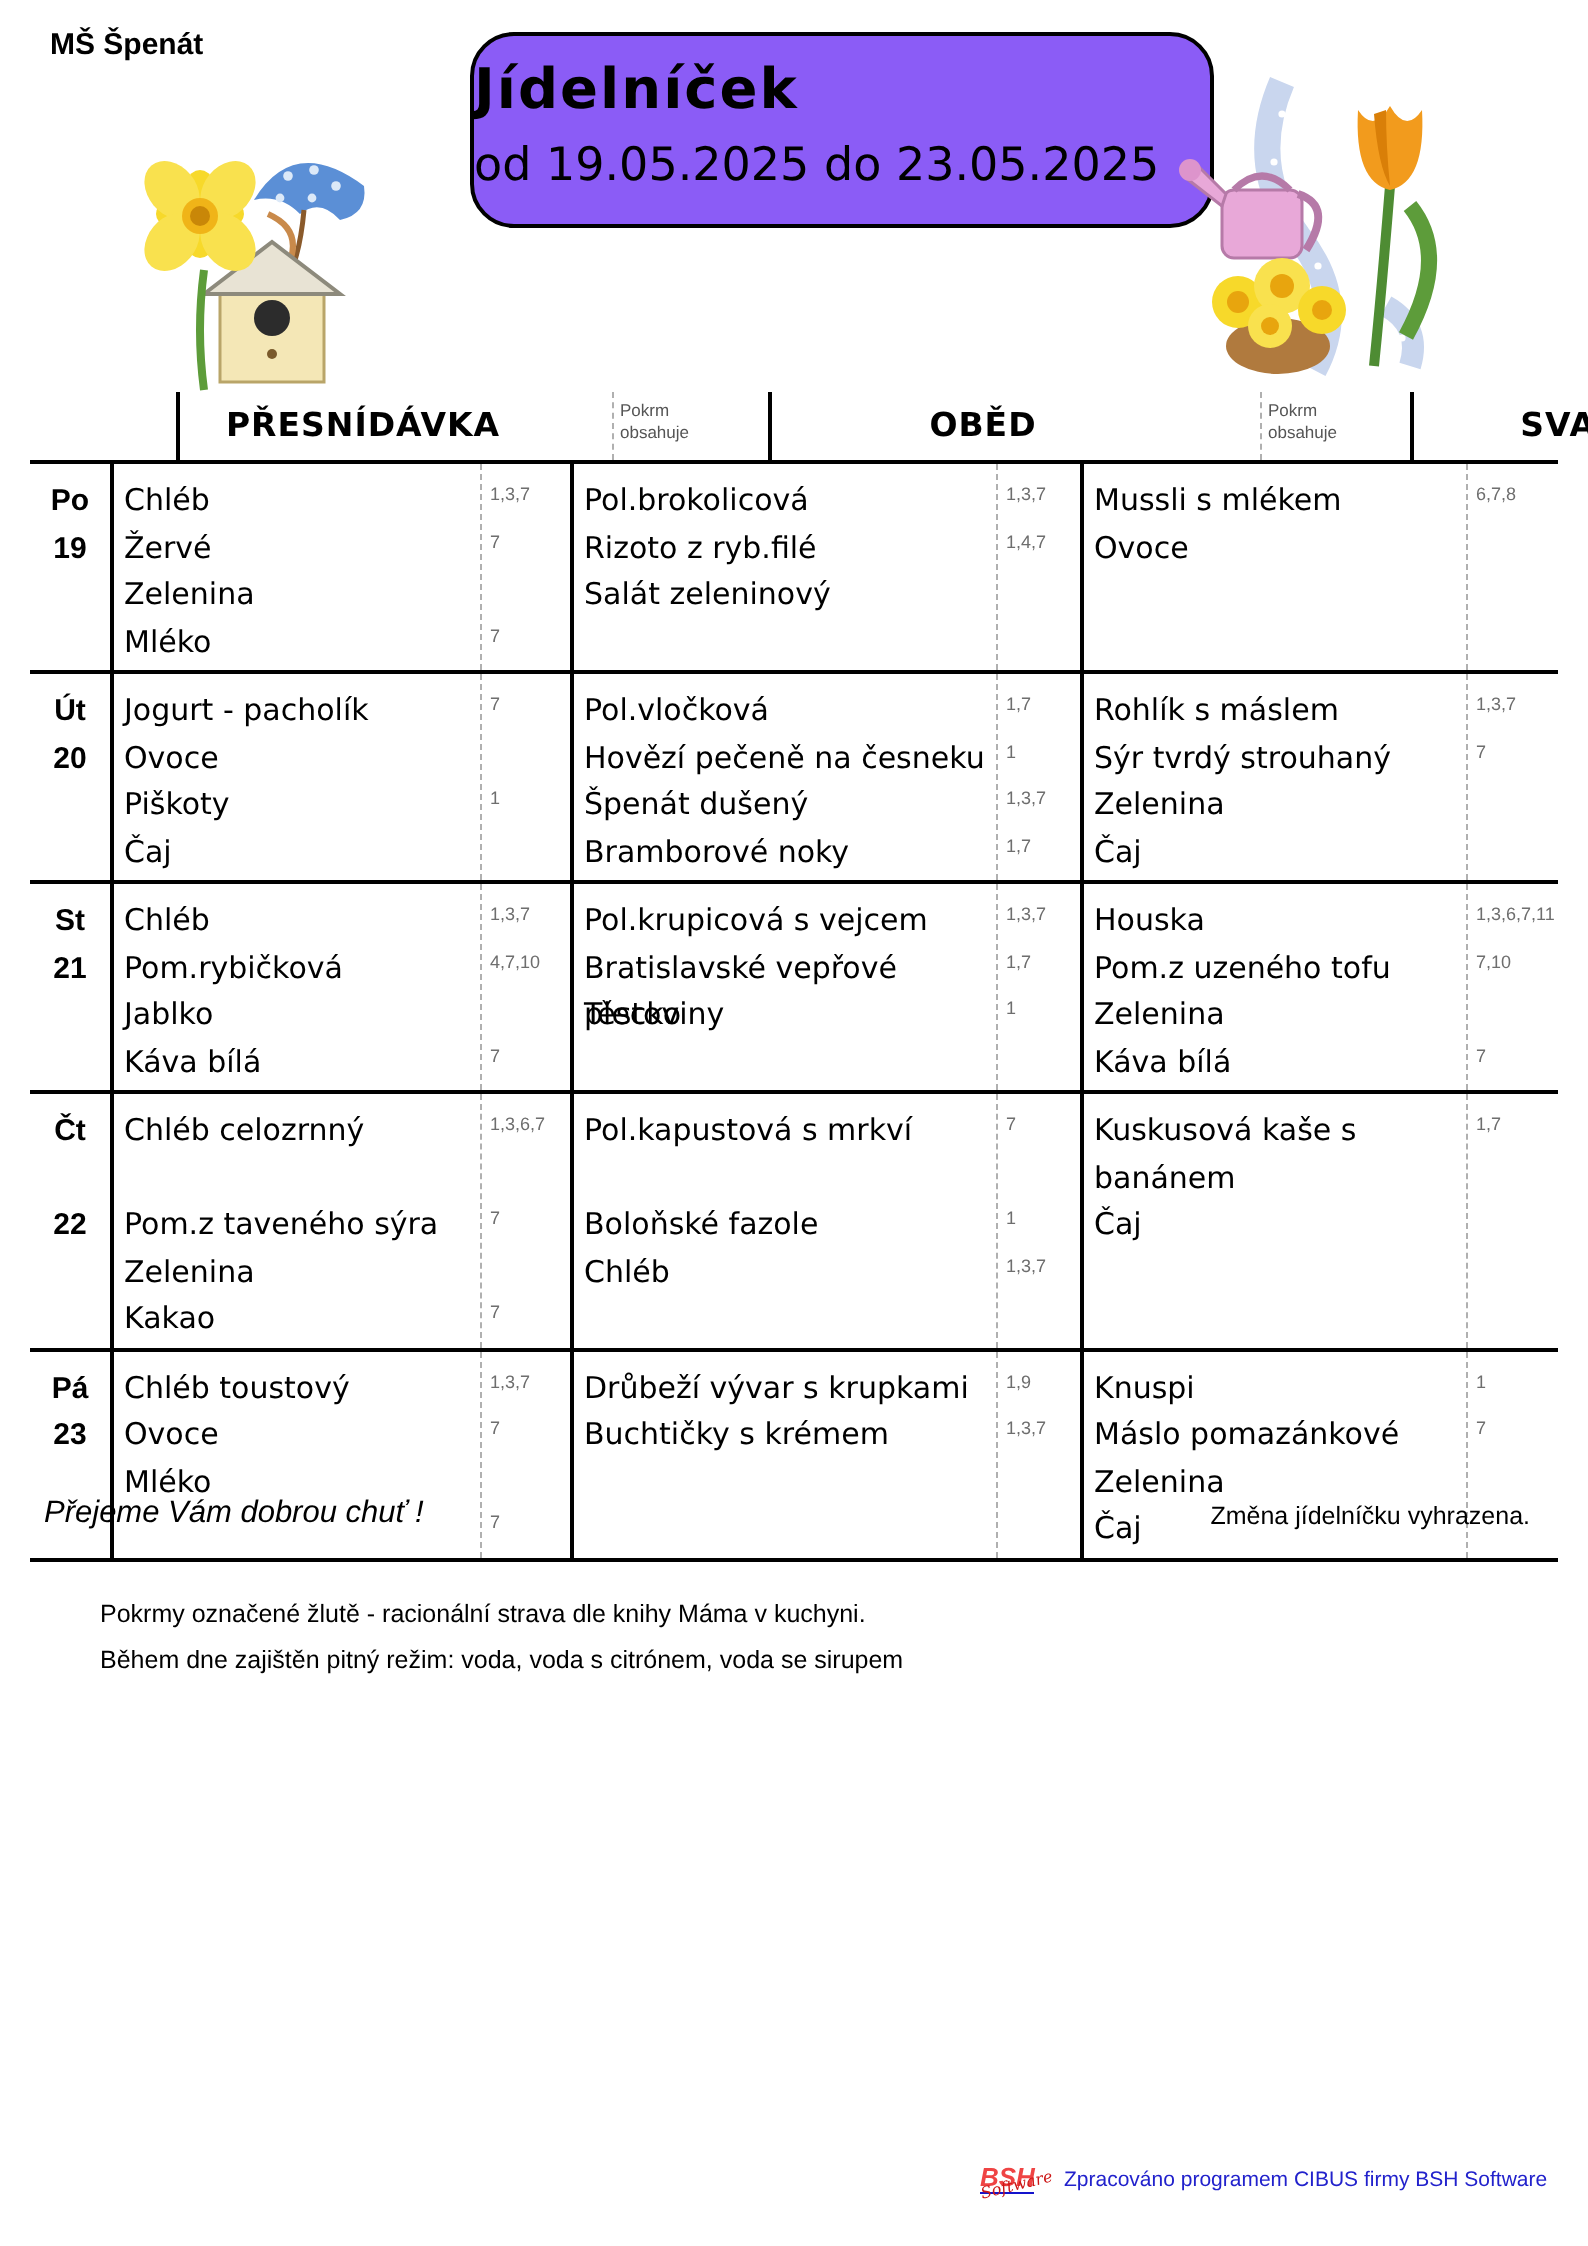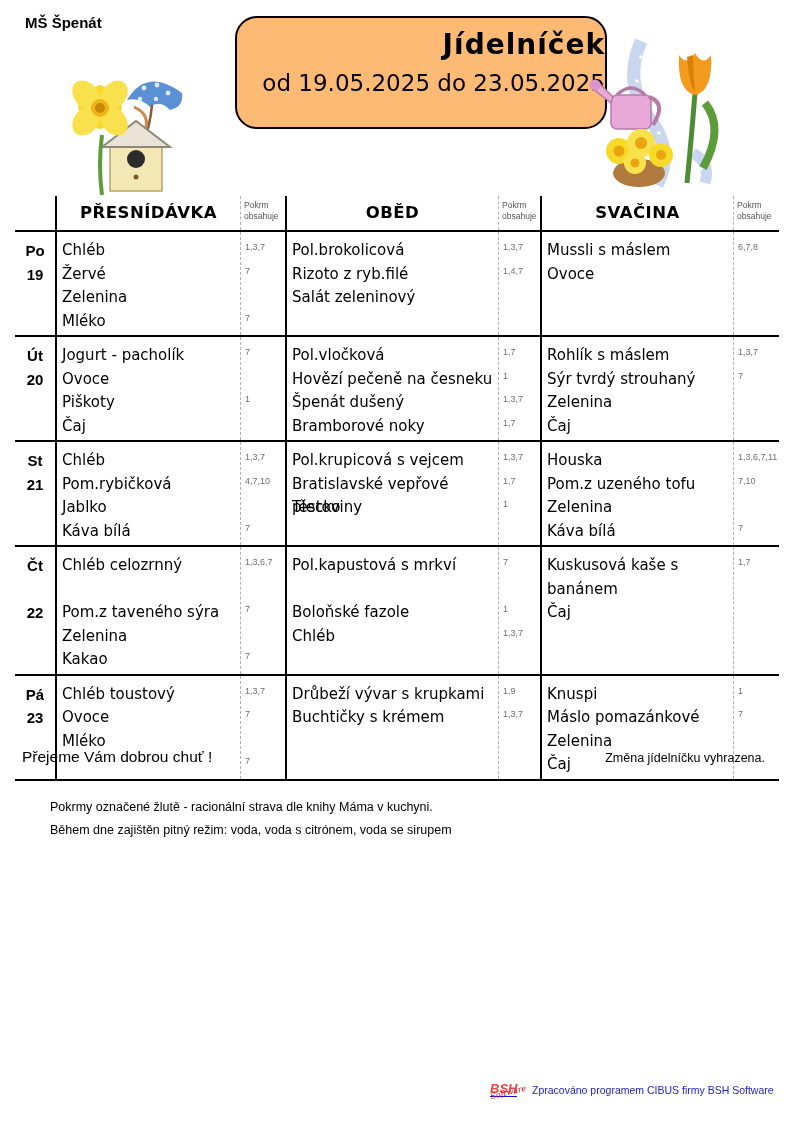--- a/index.html
+++ b/index.html
@@ -1,30 +1,30 @@
 <!DOCTYPE html>
 <html><head>
 <meta charset="utf-8">
 <style>
   * { margin:0; padding:0; box-sizing:border-box; }
   html,body { width:794px; height:1123px; background:#fff; font-family:"DejaVu Sans", sans-serif; position:relative; overflow:hidden; }
 
   
   .school { position:absolute; left:25px; top:14px; font-family:"Liberation Sans", sans-serif; font-weight:bold; font-size:15px; color:#000; }
-  .title-box { position:absolute; left:235px; top:16px; width:372px; height:113px; border:2px solid #000; border-radius:22px; text-align:right; background:#fdba74; }
+  .title-box { position:absolute; left:235px; top:16px; width:372px; height:98px; border:2px solid #000; border-radius:22px; text-align:left; background:#8b5cf6; }
   .title-box .title { font-size:28px; font-weight:bold; margin-top:10px; letter-spacing:1px; }
   .title-box .daterange { font-size:23px; margin-top:9px; }
 
   .illu { position:absolute; }
   .illu-left { left:72px; top:55px; }
   .illu-right { left:583px; top:33px; }
 
   
   .menu-table { position:absolute; left:15px; top:196px; width:764px; }
-  .t-header { display:flex; height:36px; border-bottom:2px solid #000; }
+  .t-header { display:flex; height:36px; border-bottom:2px solid #000;gap:33px; }
   .t-row { display:flex; border-bottom:2px solid #000; }
   .cell { flex:none; }
   .w-day { width:40px; }
   .w-food1 { width:185px; }
   .w-al1 { width:45px; }
   .w-food2 { width:213px; }
   .w-al2 { width:42px; }
   .w-food3 { width:193px; }
   .w-al3 { width:46px; }
   .b-solid { border-left:2px solid #000; }
@@ -32,21 +32,21 @@
 
   .hdr-meal { font-weight:bold; font-size:16.5px; text-align:center; line-height:34px; letter-spacing:0.5px; }
   .hdr-allerg { font-family:"Liberation Sans", sans-serif; font-size:8.5px; color:#555; padding:4px 0 0 3px; line-height:1.25; }
 
   .col-lines { padding-top:7px; padding-bottom:2px; }
   .day-line { height:23.5px; line-height:23.5px; font-family:"Liberation Sans", sans-serif; font-weight:bold; font-size:15px; text-align:center; }
   .food-line { height:23.5px; line-height:23.5px; font-size:15px; padding-left:5px; overflow:visible; white-space:normal; }
   .allerg-line { height:23.5px; line-height:11px; padding:3px 1px 0 4px; font-family:"Liberation Sans", sans-serif; font-size:9px; color:#6e6e6e; word-break:break-all; overflow:visible; }
 
   
-  .bonappetit { position:absolute; left:22px; top:748px; font-family:"Liberation Sans", sans-serif; font-size:15.5px; }
+  .bonappetit { position:absolute; left:22px; top:748px; font-family:"Liberation Sans", sans-serif; font-size:15.5px;font-style:italic; }
   .change-note { position:absolute; right:29px; top:751px; font-family:"Liberation Sans", sans-serif; font-size:12.5px; }
   .note1 { position:absolute; left:50px; top:800px; font-family:"Liberation Sans", sans-serif; font-size:12.5px; }
   .note2 { position:absolute; left:50px; top:823px; font-family:"Liberation Sans", sans-serif; font-size:12.5px; }
 
   
   .branding { position:absolute; left:490px; top:1078px; display:flex; align-items:flex-start; }
   .bsh-logo { position:relative; width:34px; height:22px; }
   .bsh-logo .bsh { font-family:"Liberation Sans", sans-serif; font-weight:bold; font-style:italic; font-size:13px; color:#ef4444; border-bottom:1px solid #1414cc; }
   .bsh-logo .sw { position:absolute; left:0px; top:10px; font-family:"DejaVu Serif", serif; font-style:italic; font-size:8px; color:#cc1414; transform:rotate(-14deg); }
   .branding-text { margin-left:8px; margin-top:6px; font-family:"Liberation Sans", sans-serif; font-size:10.5px; color:#2222cc; }
@@ -173,21 +173,21 @@
           <div class="food-line">Salát zeleninový</div>
           <div class="food-line"></div>
         </div>
         <div class="cell col-lines w-al2 b-dash">
           <div class="allerg-line">1,3,7</div>
           <div class="allerg-line">1,4,7</div>
           <div class="allerg-line"></div>
           <div class="allerg-line"></div>
         </div>
         <div class="cell col-lines w-food3 b-solid">
-          <div class="food-line">Mussli s máslem</div>
+          <div class="food-line">Mussli s mlékem</div>
           <div class="food-line">Ovoce</div>
           <div class="food-line"></div>
           <div class="food-line"></div>
         </div>
         <div class="cell col-lines w-al3 b-dash">
           <div class="allerg-line">6,7,8</div>
           <div class="allerg-line"></div>
           <div class="allerg-line"></div>
           <div class="allerg-line"></div>
         </div>

